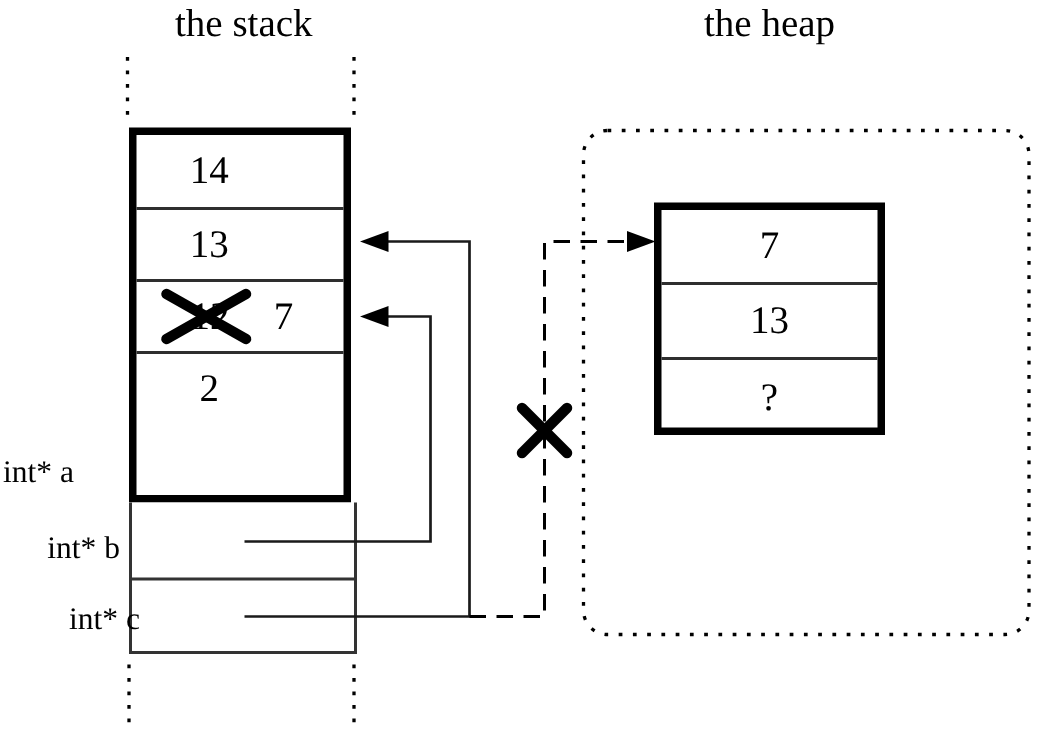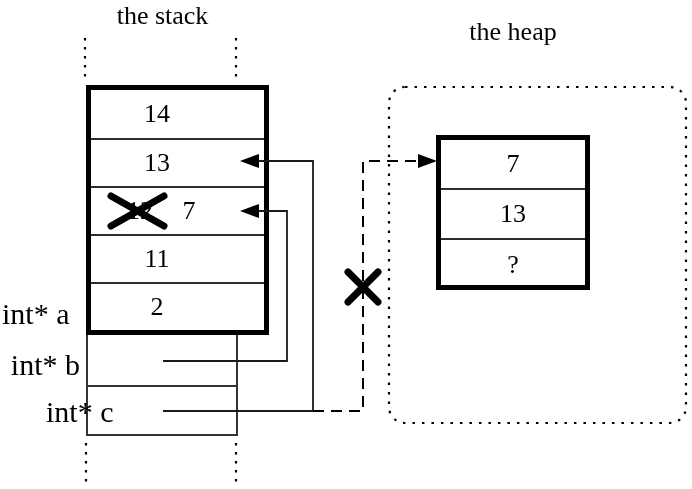--- a/index.html
+++ b/index.html
@@ -14,26 +14,26 @@
   }
   .title {
     position: absolute;
     top: 0;
     font-size: 26px;
     line-height: 32px;
     text-align: center;
     white-space: nowrap;
   }
   .stack-title { left: 86px; width: 153px; }
-  .heap-title  { left: 436px; width: 154px; margin-top: 16px; }
+  .heap-title  { left: 436px; width: 154px; }
 
   .stack-box {
     position: absolute;
     left: 86px; top: 85px;
-    width: 183px; height: 250px;
+    width: 148px; height: 250px;
     border: 5px solid #000;
     box-sizing: border-box;
     background: #fff;
   }
   .stack-box .cell {
     height: 48px;
     display: flex;
     align-items: center;
     justify-content: center;
     padding-right: 41px;
@@ -64,21 +64,21 @@
     box-sizing: border-box;
     background: #fff;
   }
   .frame-box .slot { height: 50px; }
   .frame-box .slot + .slot { border-top: 2px solid #333; }
 
   .ptr-label {
     position: absolute;
     left: 2px;
     width: 78px;
-    font-size: 30px;
+    font-size: 21px;
     line-height: 26px;
     white-space: nowrap;
   }
   .ptr-a { top: 301px; }
   .ptr-b { top: 352px; text-align: right; }
   .ptr-c { top: 399px; margin-left: 44px; }
 
   .heap-box {
     position: absolute;
     left: 436px; top: 135px;
@@ -115,23 +115,20 @@
   <div class="stack-box">
     <div class="cell">
       <span>14</span>
     </div>
     <div class="cell">
       <span>13</span>
     </div>
     <div class="cell cell-crossed">
       <span class="old-val">12</span>
       <span class="new-val">7</span>
-    </div>
-    <div class="cell">
-      <span>11</span>
     </div>
     <div class="cell">
       <span>2</span>
     </div>
   </div>
 
   <div class="frame-box">
     <div class="slot"></div>
     <div class="slot"></div>
   </div>

